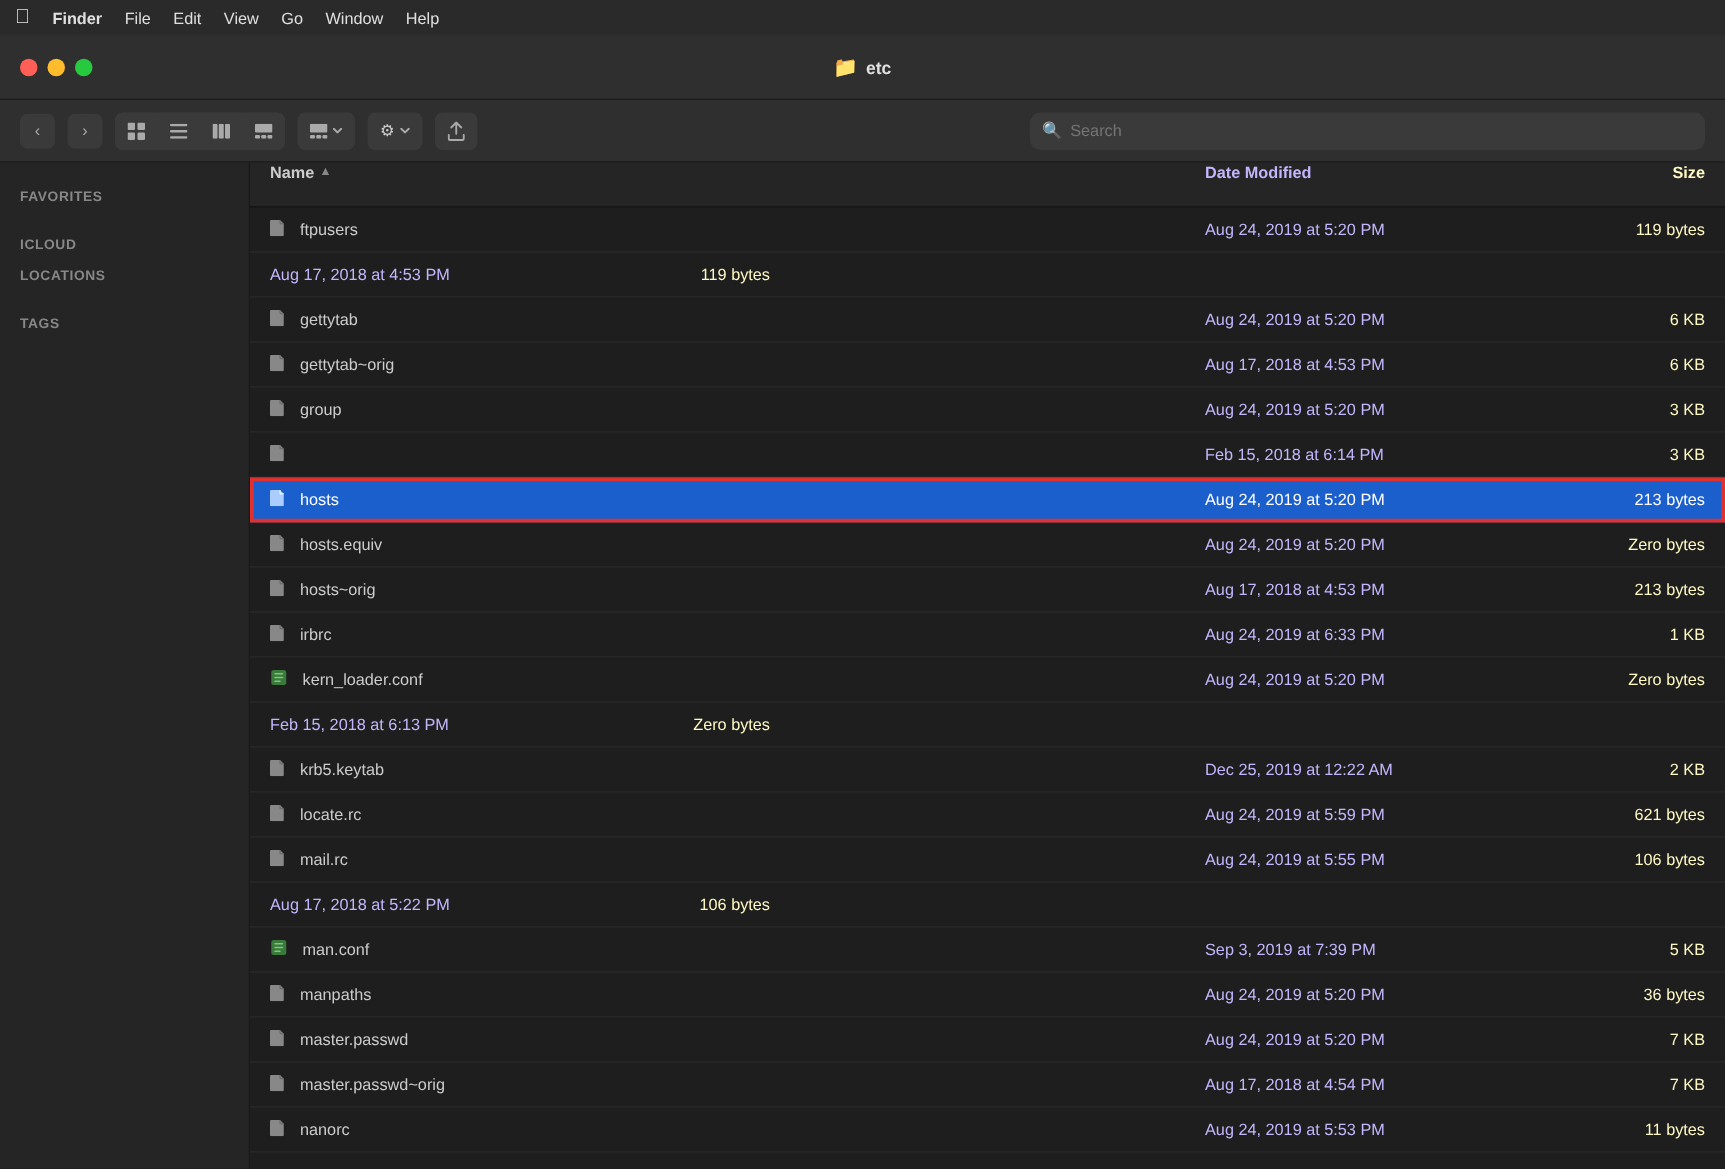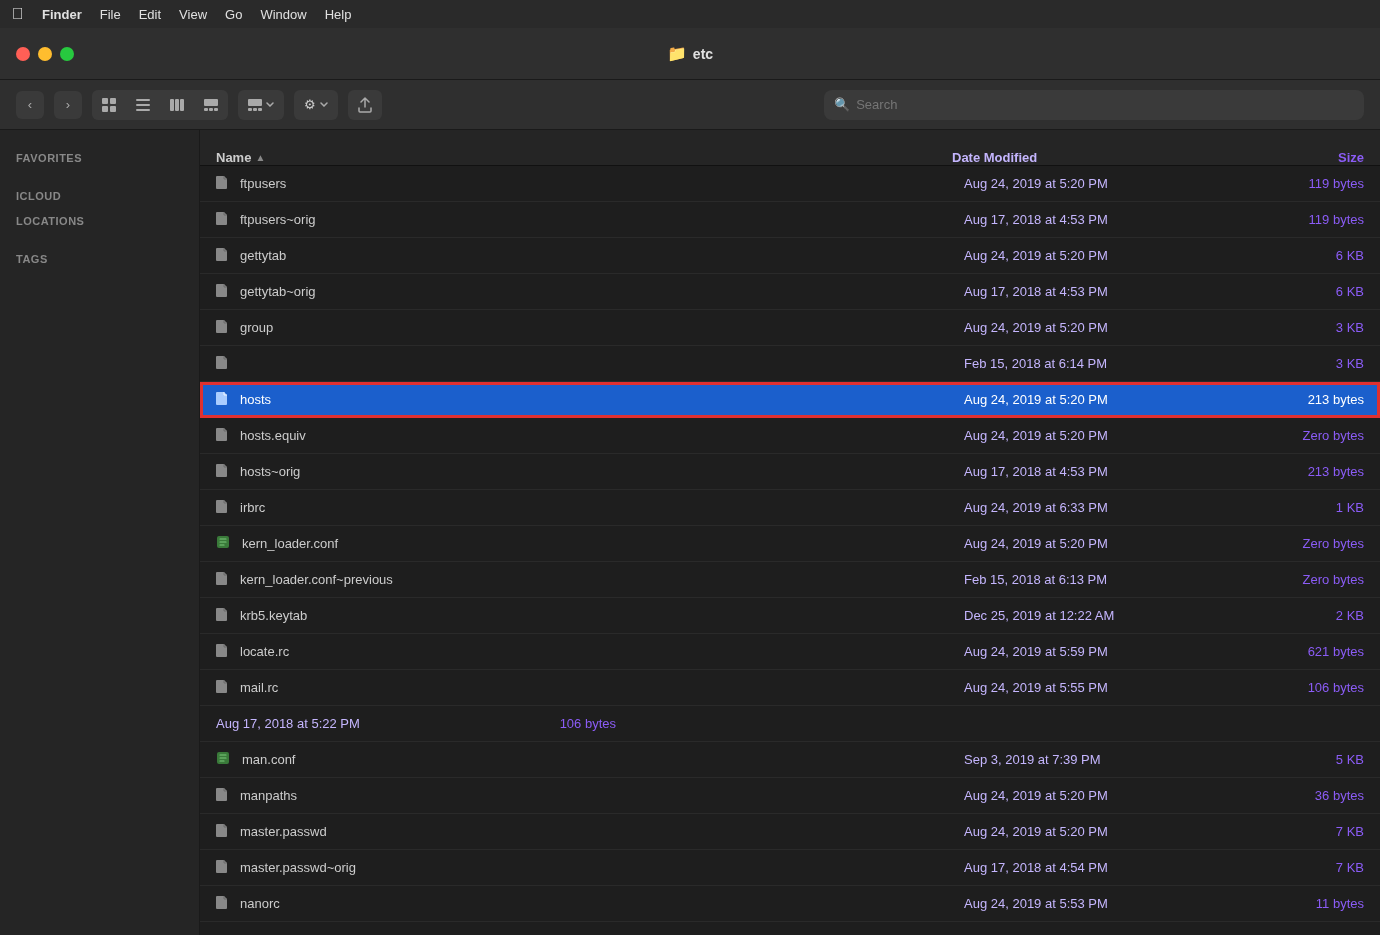--- a/index.html
+++ b/index.html
@@ -187,32 +187,31 @@
     }
 
     
     #file-area {
       flex: 1;
       background: #1e1e1e;
       overflow-y: auto;
     }
     .file-list-header {
       display: flex;
-      align-items: flex-end;
+      align-items: flex-start;
       height: 36px;
       background: #252525;
       border-bottom: 1px solid #111;
       padding: 0 16px;
       font-size: 13px;
       font-weight: 600;
       color: #ccc;
       position: sticky;
       top: 0;
       z-index: 10;
-      gap: 12px;
     }
     .col-name { flex: 1; min-width: 0; display: flex; align-items: center; gap: 4px; }
     .col-date { width: 280px; text-align: left; }
     .col-size { width: 120px; text-align: right; }
 
     .sort-arrow { font-size: 10px; color: #888; }
 
     .file-row {
       display: flex;
       align-items: center;
@@ -233,21 +232,21 @@
       outline: 3px solid #e03030;
       outline-offset: -3px;
     }
 
     .file-icon { margin-right: 8px; font-size: 14px; color: #ccc; }
     .file-icon.doc { color: #ccc; }
     .file-icon.conf { color: #4caf50; font-size: 13px; }
 
     .file-name { flex: 1; min-width: 0; overflow: hidden; text-overflow: ellipsis; white-space: nowrap; }
     .col-date { width: 280px; color: #c4b5fd; }
-    .col-size { width: 120px; text-align: right; color: #8b5cf6; }
+    .col-size { width: 120px; text-align: right; color: #fef9c3; }
   </style>
 </head>
 <body>
 
 <div id="menubar">
   <span class="apple-icon"></span>
   <span class="menu-item active">Finder</span>
   <span class="menu-item">File</span>
   <span class="menu-item">Edit</span>
   <span class="menu-item">View</span>
@@ -362,27 +361,20 @@
         <span class="file-icon doc" style="color:#ccc"><svg width="12" height="14" viewBox="0 0 12 14" fill="none">
         <path d="M1 1h7l3 3v9a1 1 0 01-1 1H1a1 1 0 01-1-1V2a1 1 0 011-1z" fill="#888"></path>
         <path d="M8 1v3h3" stroke="#666" stroke-width="0.8"></path>
       </svg></span>
         <span class="file-name">ftpusers</span>
       </div>
       <div class="col-date">Aug 24, 2019 at 5:20 PM</div>
       <div class="col-size">119 bytes</div>
     </div>
         <div class="file-row">
-      <div class="col-name">
-        <span class="file-icon doc" style="color:#ccc"><svg width="12" height="14" viewBox="0 0 12 14" fill="none">
-        <path d="M1 1h7l3 3v9a1 1 0 01-1 1H1a1 1 0 01-1-1V2a1 1 0 011-1z" fill="#888"></path>
-        <path d="M8 1v3h3" stroke="#666" stroke-width="0.8"></path>
-      </svg></span>
-        <span class="file-name">ftpusers~orig</span>
-      </div>
       <div class="col-date">Aug 17, 2018 at 4:53 PM</div>
       <div class="col-size">119 bytes</div>
     </div>
         <div class="file-row">
       <div class="col-name">
         <span class="file-icon doc" style="color:#ccc"><svg width="12" height="14" viewBox="0 0 12 14" fill="none">
         <path d="M1 1h7l3 3v9a1 1 0 01-1 1H1a1 1 0 01-1-1V2a1 1 0 011-1z" fill="#888"></path>
         <path d="M8 1v3h3" stroke="#666" stroke-width="0.8"></path>
       </svg></span>
         <span class="file-name">gettytab</span>
@@ -471,27 +463,20 @@
         <span class="file-icon conf" style="color:#4caf50"><svg width="14" height="14" viewBox="0 0 14 14" fill="none">
         <rect x="1" y="1" width="12" height="12" rx="2" fill="#3a7a3a"></rect>
         <path d="M4 7h6M4 4h6M4 10h4" stroke="#7dc87d" stroke-width="1.2" stroke-linecap="round"></path>
       </svg></span>
         <span class="file-name">kern_loader.conf</span>
       </div>
       <div class="col-date">Aug 24, 2019 at 5:20 PM</div>
       <div class="col-size">Zero bytes</div>
     </div>
         <div class="file-row">
-      <div class="col-name">
-        <span class="file-icon doc" style="color:#ccc"><svg width="12" height="14" viewBox="0 0 12 14" fill="none">
-        <path d="M1 1h7l3 3v9a1 1 0 01-1 1H1a1 1 0 01-1-1V2a1 1 0 011-1z" fill="#888"></path>
-        <path d="M8 1v3h3" stroke="#666" stroke-width="0.8"></path>
-      </svg></span>
-        <span class="file-name">kern_loader.conf~previous</span>
-      </div>
       <div class="col-date">Feb 15, 2018 at 6:13 PM</div>
       <div class="col-size">Zero bytes</div>
     </div>
         <div class="file-row">
       <div class="col-name">
         <span class="file-icon doc" style="color:#ccc"><svg width="12" height="14" viewBox="0 0 12 14" fill="none">
         <path d="M1 1h7l3 3v9a1 1 0 01-1 1H1a1 1 0 01-1-1V2a1 1 0 011-1z" fill="#888"></path>
         <path d="M8 1v3h3" stroke="#666" stroke-width="0.8"></path>
       </svg></span>
         <span class="file-name">krb5.keytab</span>

